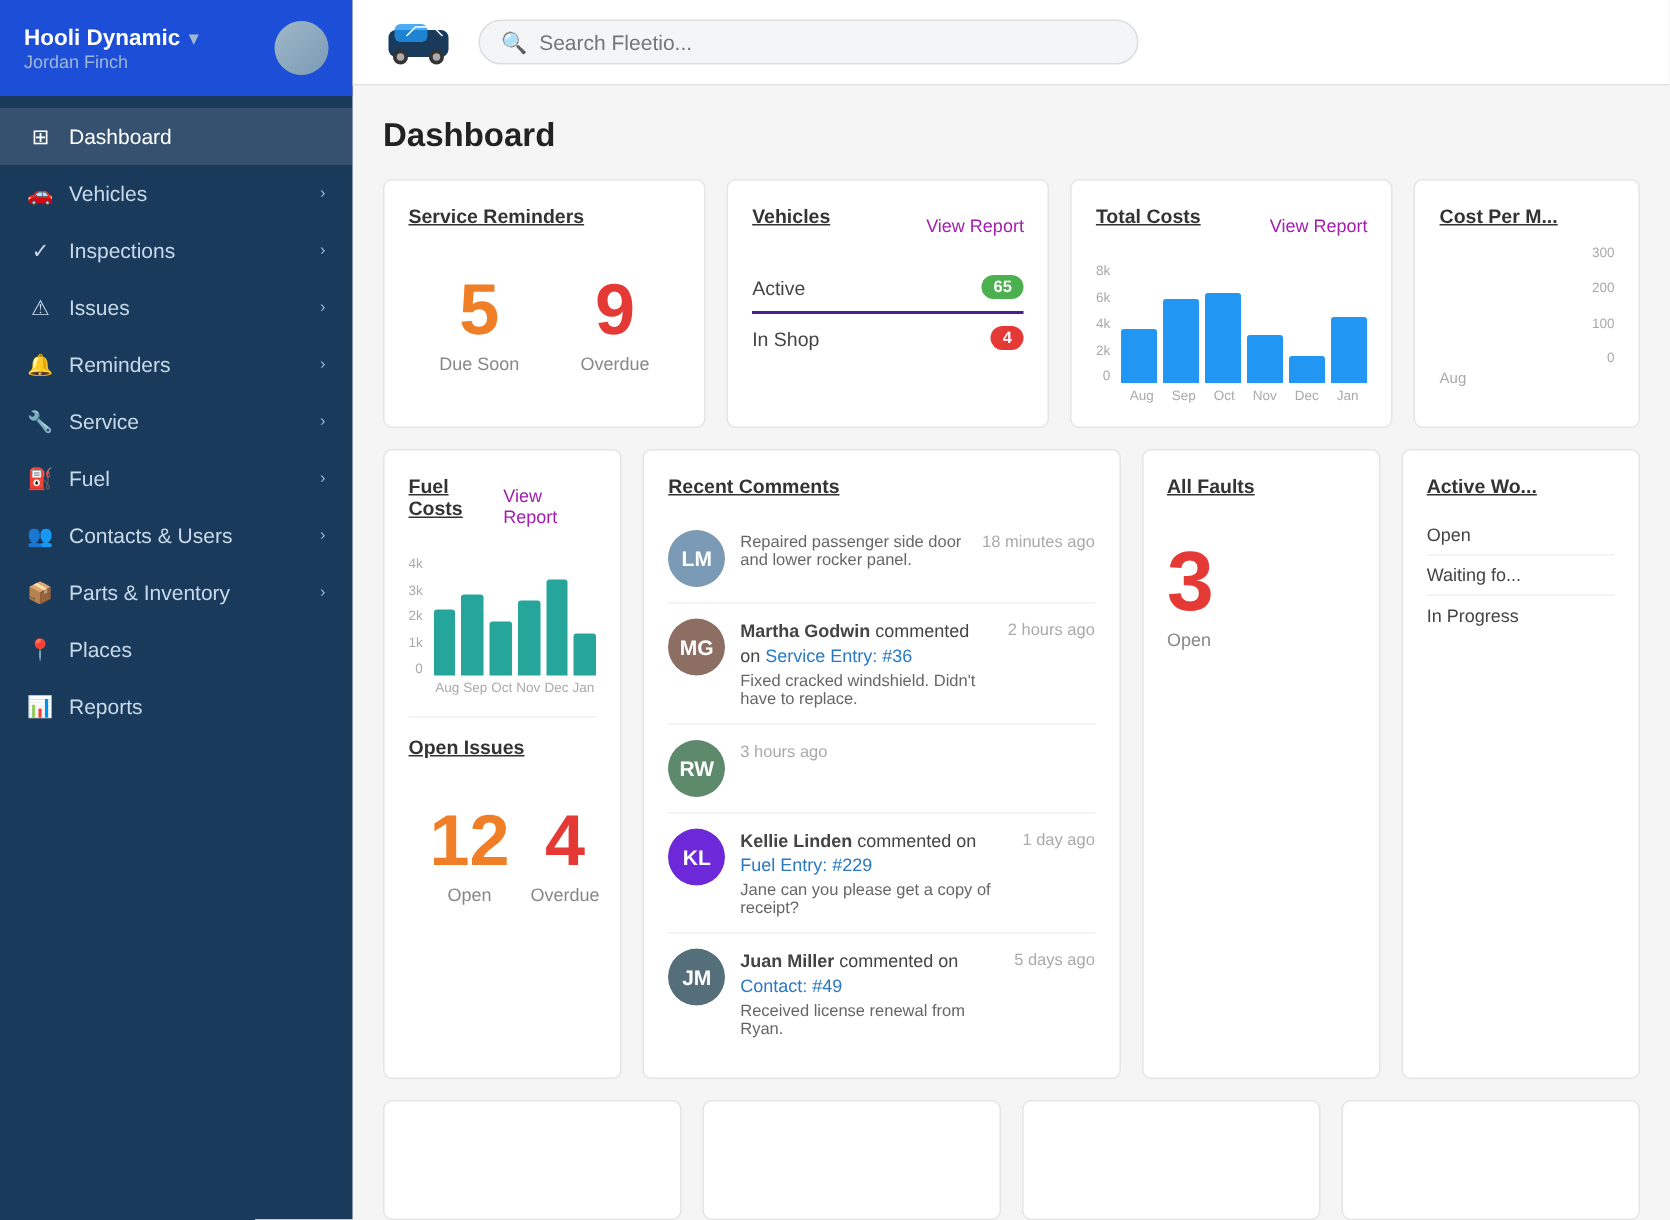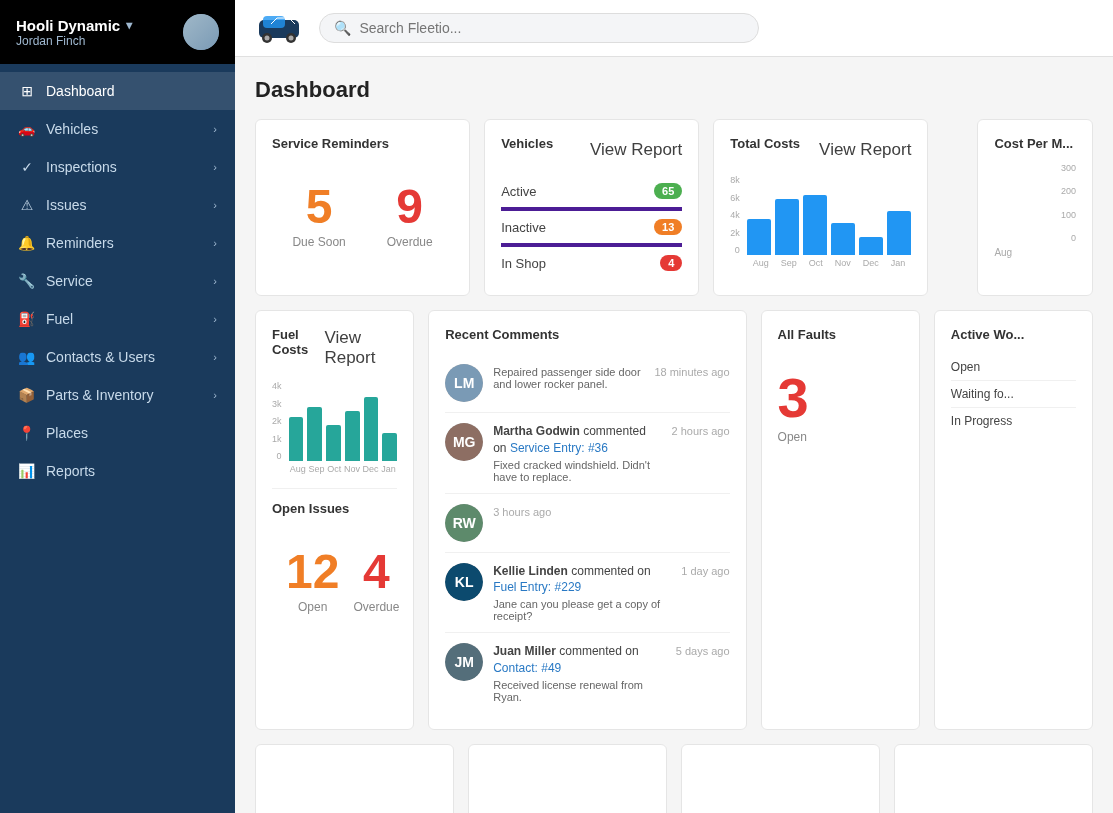--- a/index.html
+++ b/index.html
@@ -11,21 +11,21 @@
       background: #1a3a5c;
       color: #fff;
       display: flex;
       flex-direction: column;
       flex-shrink: 0;
       height: 813px;
       overflow: hidden;
     }
     .sidebar-header {
       padding: 14px 16px;
-      background: #000000;
+      background: #1d4ed8;
       display: flex;
       align-items: center;
       justify-content: space-between;
     }
     .sidebar-brand { display: flex; flex-direction: column; }
     .sidebar-brand-name { font-size: 15px; font-weight: 700; color: #fff; display: flex; align-items: center; gap: 6px; }
     .sidebar-brand-user { font-size: 12px; color: #9fb8d0; }
     .sidebar-chevron { color: #9fb8d0; font-size: 12px; }
     .sidebar-avatar { width: 36px; height: 36px; border-radius: 50%; background: #7a9ab5; overflow: hidden; display: flex; align-items: center; justify-content: center; }
     .sidebar-avatar-img { width: 36px; height: 36px; border-radius: 50%; background: linear-gradient(135deg, #a0b8c8, #7a9ab5); }
@@ -81,30 +81,31 @@
       border-radius: 6px;
       border: 1px solid #e5e5e5;
       padding: 16px;
       overflow: hidden;
     }
     .card-title {
       font-size: 13px;
       font-weight: 700;
       color: #333;
       margin-bottom: 12px;
+      text-decoration: underline;
     }
     .card-header {
       display: flex;
       align-items: center;
       justify-content: space-between;
       margin-bottom: 12px;
     }
     .view-report-link {
-      font-size: 17px;
-      color: #404040;
+      font-size: 12px;
+      color: #a21caf;
       cursor: pointer;
       text-decoration: none;
     }
 
     
     .reminders-nums {
       display: flex;
       justify-content: space-around;
       align-items: center;
       padding: 20px 0 10px;
@@ -113,21 +114,21 @@
     .reminder-num-orange { font-size: 48px; font-weight: 700; color: #f07e26; line-height: 1; }
     .reminder-num-red { font-size: 48px; font-weight: 700; color: #e53935; line-height: 1; }
     .reminder-label { font-size: 12px; color: #888; margin-top: 4px; }
 
     
     .vehicle-row {
       display: flex;
       align-items: center;
       justify-content: space-between;
       padding: 8px 0;
-      border-bottom: 4px solid #4c1d95;
+      border-bottom: 2px solid #4c1d95;
       font-size: 13px;
       color: #444;
     }
     .vehicle-row:last-child { border-bottom: none; }
     .badge {
       border-radius: 10px;
       padding: 2px 8px;
       font-size: 11px;
       font-weight: 700;
       color: #fff;
@@ -280,24 +281,20 @@
         <div class="card-header">
           <div class="card-title">Vehicles</div>
           <a class="view-report-link">View Report</a>
         </div>
         <div>
           <div class="vehicle-row">
             <span>Active</span>
             <span class="badge badge-green">65</span>
           </div>
           <div class="vehicle-row">
-            <span>Inactive</span>
-            <span class="badge badge-orange">13</span>
-          </div>
-          <div class="vehicle-row">
             <span>In Shop</span>
             <span class="badge badge-red">4</span>
           </div>
         </div>
       </div>
 
       <div class="card">
         <div class="card-header">
           <div class="card-title">Total Costs</div>
           <a class="view-report-link">View Report</a>
@@ -324,21 +321,21 @@
                 <span>Sep</span>
                 <span>Oct</span>
                 <span>Nov</span>
                 <span>Dec</span>
                 <span>Jan</span>
             </div>
           </div>
         </div>
       </div>
 
-      <div class="card" style="overflow:hidden;margin-left:35px;">
+      <div class="card" style="overflow:hidden;">
         <div class="card-title">Cost Per M...</div>
         <div style="font-size:9px;color:#aaa;display:flex;flex-direction:column;justify-content:space-between;height:80px;text-align:right;margin-top:8px;">
           <span>300</span>
             <span>200</span>
             <span>100</span>
             <span>0</span>
         </div>
         <div style="margin-top:4px;font-size:10px;color:#aaa;">Aug</div>
       </div>
     </div>
@@ -422,21 +419,21 @@
 
           <div class="comment-item">
             <div class="comment-avatar">
               <div class="avatar-circle" style="background:#5d8a6b;">RW</div>
             </div>
             <div class="comment-time">3 hours ago</div>
           </div>
 
           <div class="comment-item">
             <div class="comment-avatar">
-              <div class="avatar-circle" style="background:#0c4a6e;">KL</div>
+              <div class="avatar-circle" style="background:#6d28d9;">KL</div>
             </div>
             <div class="comment-body">
               <div class="comment-text">
                 <strong>Kellie Linden</strong> commented on <a class="comment-link">Fuel Entry: #229</a>
               </div>
               <div class="comment-sub">Jane can you please get a copy of receipt?</div>
             </div>
             <div class="comment-time">1 day ago</div>
           </div>
 

